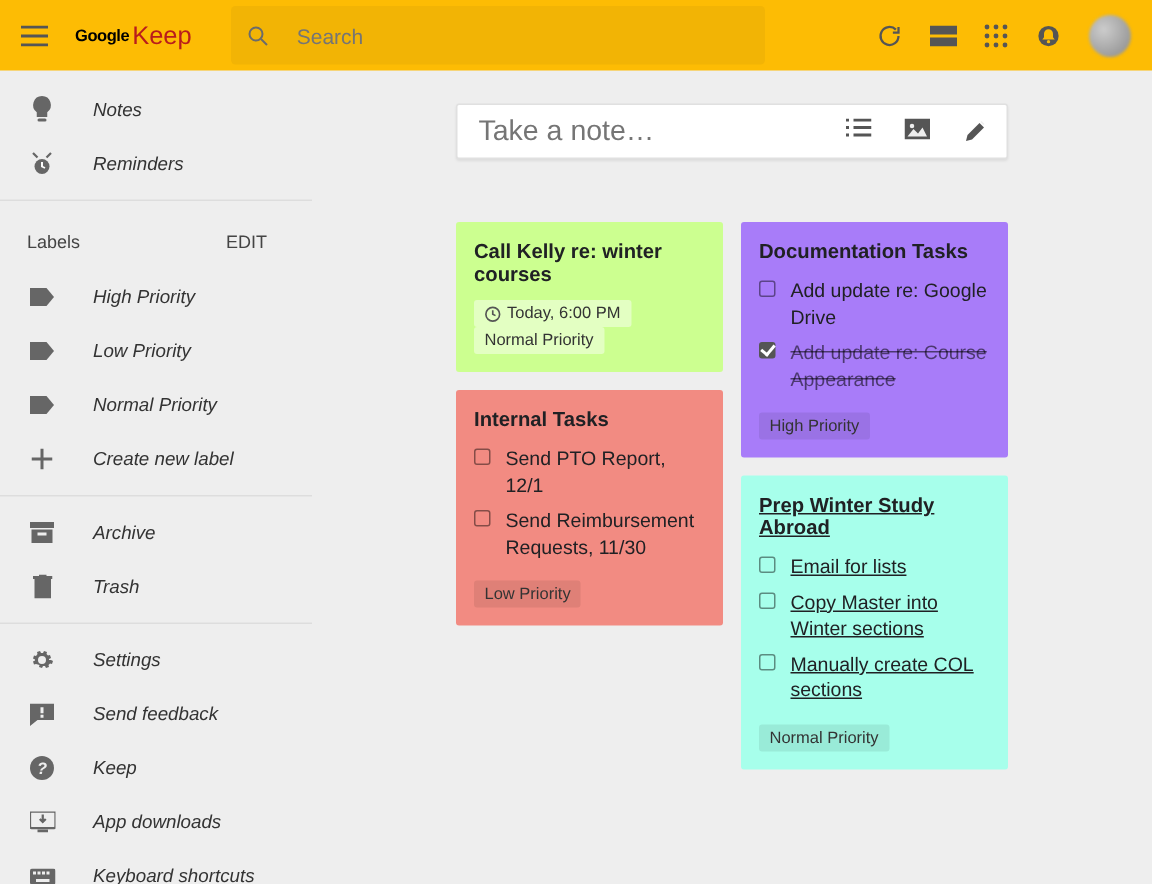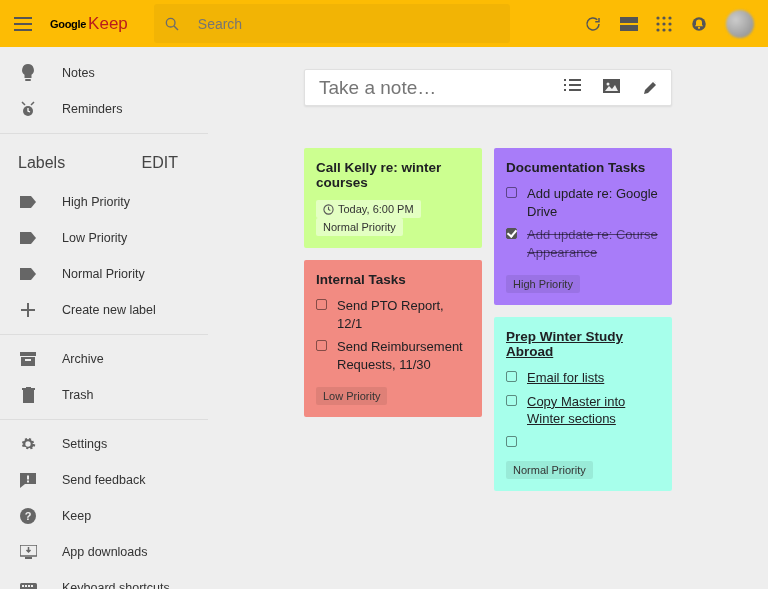--- a/index.html
+++ b/index.html
@@ -42,29 +42,29 @@
     filter: blur(1px);
   }
   
   .sidebar {
     position: absolute; left: 0; top: 47px; width: 208px;
     padding-top: 8px;
   }
   .side-item {
     height: 36px; display: flex; align-items: center;
     padding-left: 18px; gap: 24px;
-    color: #555; cursor: pointer;
+    color: #555; cursor: pointer; font-style: italic;
   }
   .side-item .lbl { color: #333; font-size: 12.5px; }
   .side-icon { width: 20px; display: flex; justify-content: center; color: #666; }
   .side-sep { height: 1px; background: #ddd; margin: 6px 0; }
   .labels-header {
     display: flex; justify-content: space-between;
     padding: 14px 30px 12px 18px;
-    font-size: 16px; color: #444;
+    font-size: 12px; color: #444;
   }
   
   .main {
     position: absolute; left: 208px; top: 47px; right: 0; bottom: 0;
     padding: 22px 96px 10px 96px;
   }
   .compose {
     height: 37px; background: #fff; border: 1px solid #e0e0e0;
     border-radius: 2px;
     box-shadow: 0 1px 2px rgba(0,0,0,0.08);
@@ -382,18 +382,19 @@
         <div class="check-row">
           <span class="box"></span>
           <span>Email for lists</span>
         </div>
         <div class="check-row">
           <span class="box"></span>
           <span>Copy Master into Winter sections</span>
         </div>
         <div class="check-row">
           <span class="box"></span>
+          <span>Manually create COL sections</span>
         </div>
         <span class="tag">Normal Priority</span>
       </div>
     </div>
   </div>
 </div>
 
 </body></html>

